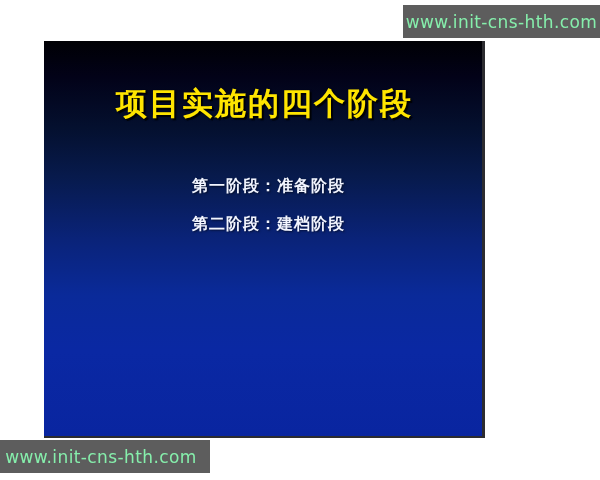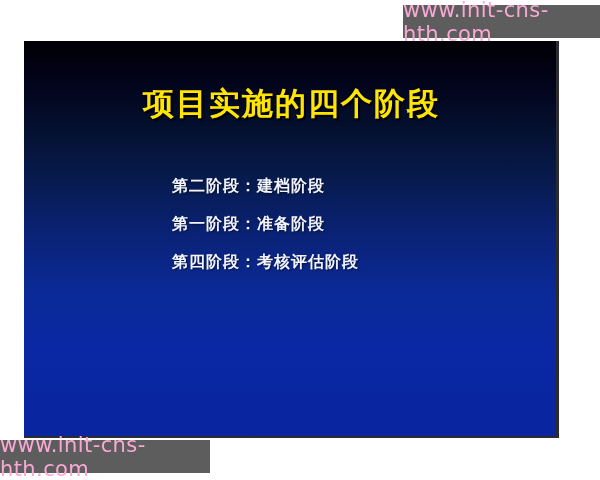--- a/index.html
+++ b/index.html
@@ -11,23 +11,23 @@
     height: 480px;
     background: #ffffff;
     font-family: "Liberation Sans", "DejaVu Sans", sans-serif;
     overflow: hidden;
     position: relative;
   }
 
   
   #slide {
     position: absolute;
-    left: 24px;
+    left: 44px;
     top: 41px;
-    width: 535px;
+    width: 441px;
     height: 397px;
     background: linear-gradient(to bottom,
                 #000005 0%,
                 #03031c 10%,
                 #061436 26%,
                 #092croissant 26%,
                 #0a1f62 42%,
                 #0b2887 56%,
                 #0a2b9c 68%,
                 #0926a3 82%,
@@ -93,22 +93,22 @@
     letter-spacing: 1px;
     white-space: nowrap;
     text-shadow: 1px 1px 2px rgba(0,0,0,0.55);
     font-family: "DejaVu Sans", "Liberation Sans", sans-serif;
   }
 
   
   .watermark {
     position: absolute;
     background: #5d5d5d;
-    color: #f9a8d4;
-    font-size: 21px;
+    color: #86efac;
+    font-size: 17px;
     letter-spacing: 0.4px;
     display: flex;
     align-items: center;
     font-family: "DejaVu Sans", "Liberation Sans", sans-serif;
   }
   #watermark-top {
     right: 0;
     top: 5px;
     width: 197px;
     height: 33px;
@@ -125,23 +125,22 @@
   }
 </style>
 </head>
 <body>
 
 <div id="slide">
 
   <div id="slide-title">项目实施的四个阶段</div>
 
   <div id="slide-body">
+    <div class="body-line">第一阶段：准备阶段</div>
     <div class="body-line">第二阶段：建档阶段</div>
-    <div class="body-line">第一阶段：准备阶段</div>
-    <div class="body-line">第四阶段：考核评估阶段</div>
   </div>
 
   <div id="slide-border-right"></div>
   <div id="slide-border-bottom"></div>
 </div>
 
 <div class="watermark" id="watermark-top">www.init-cns-hth.com</div>
 
 <div class="watermark" id="watermark-bottom">www.init-cns-hth.com</div>
 

